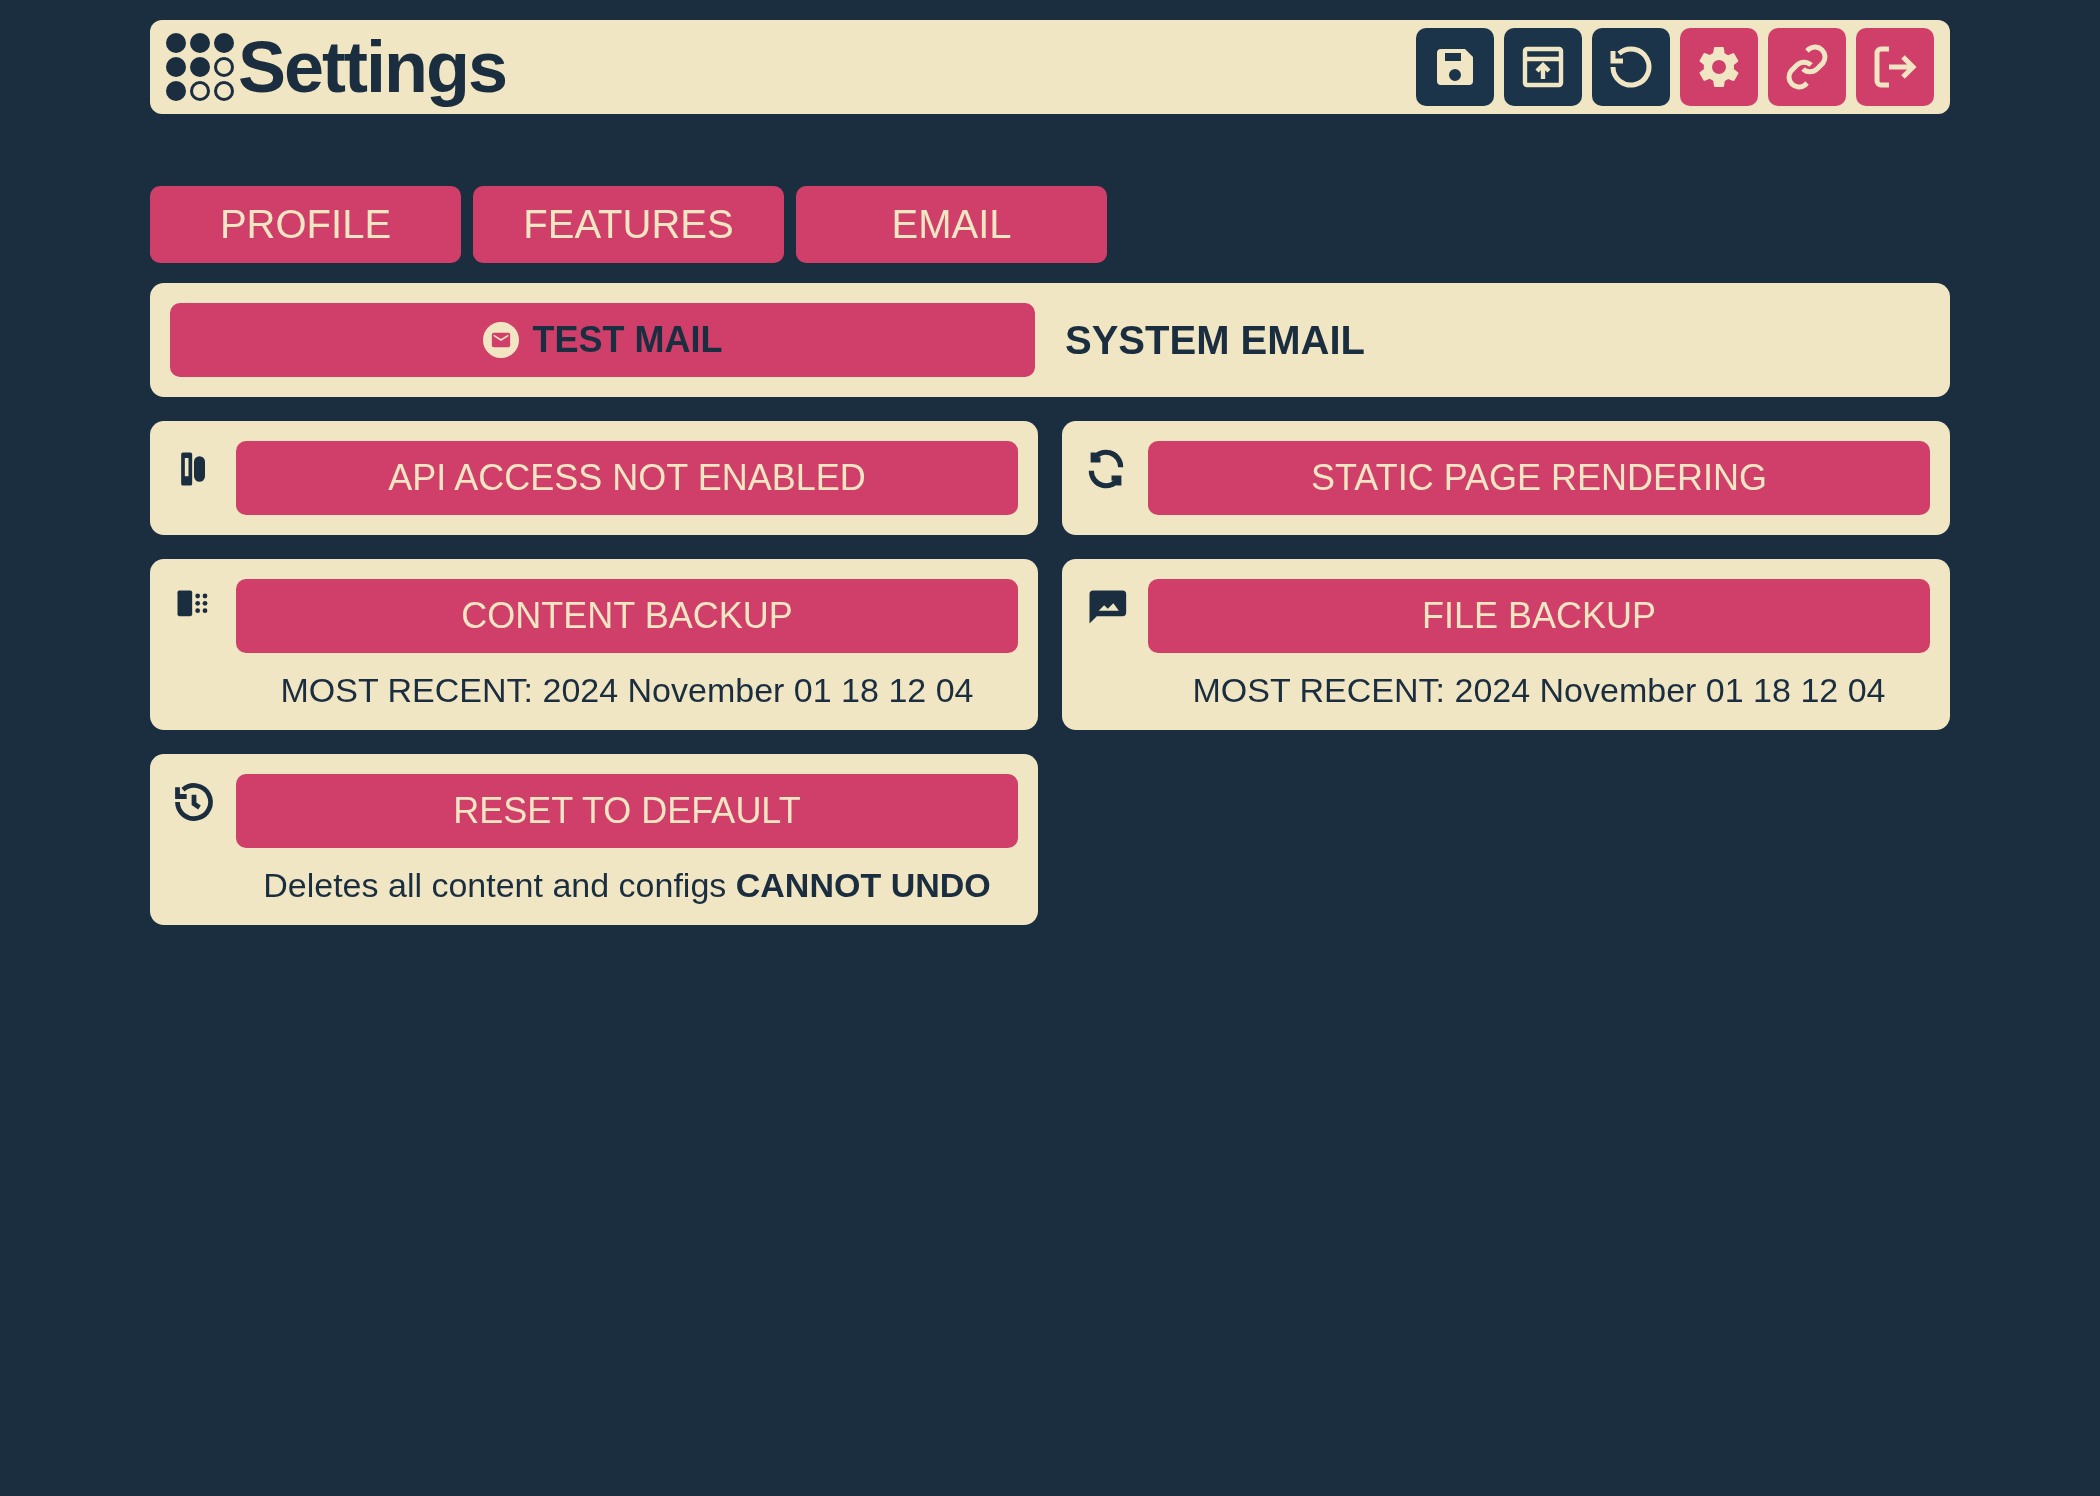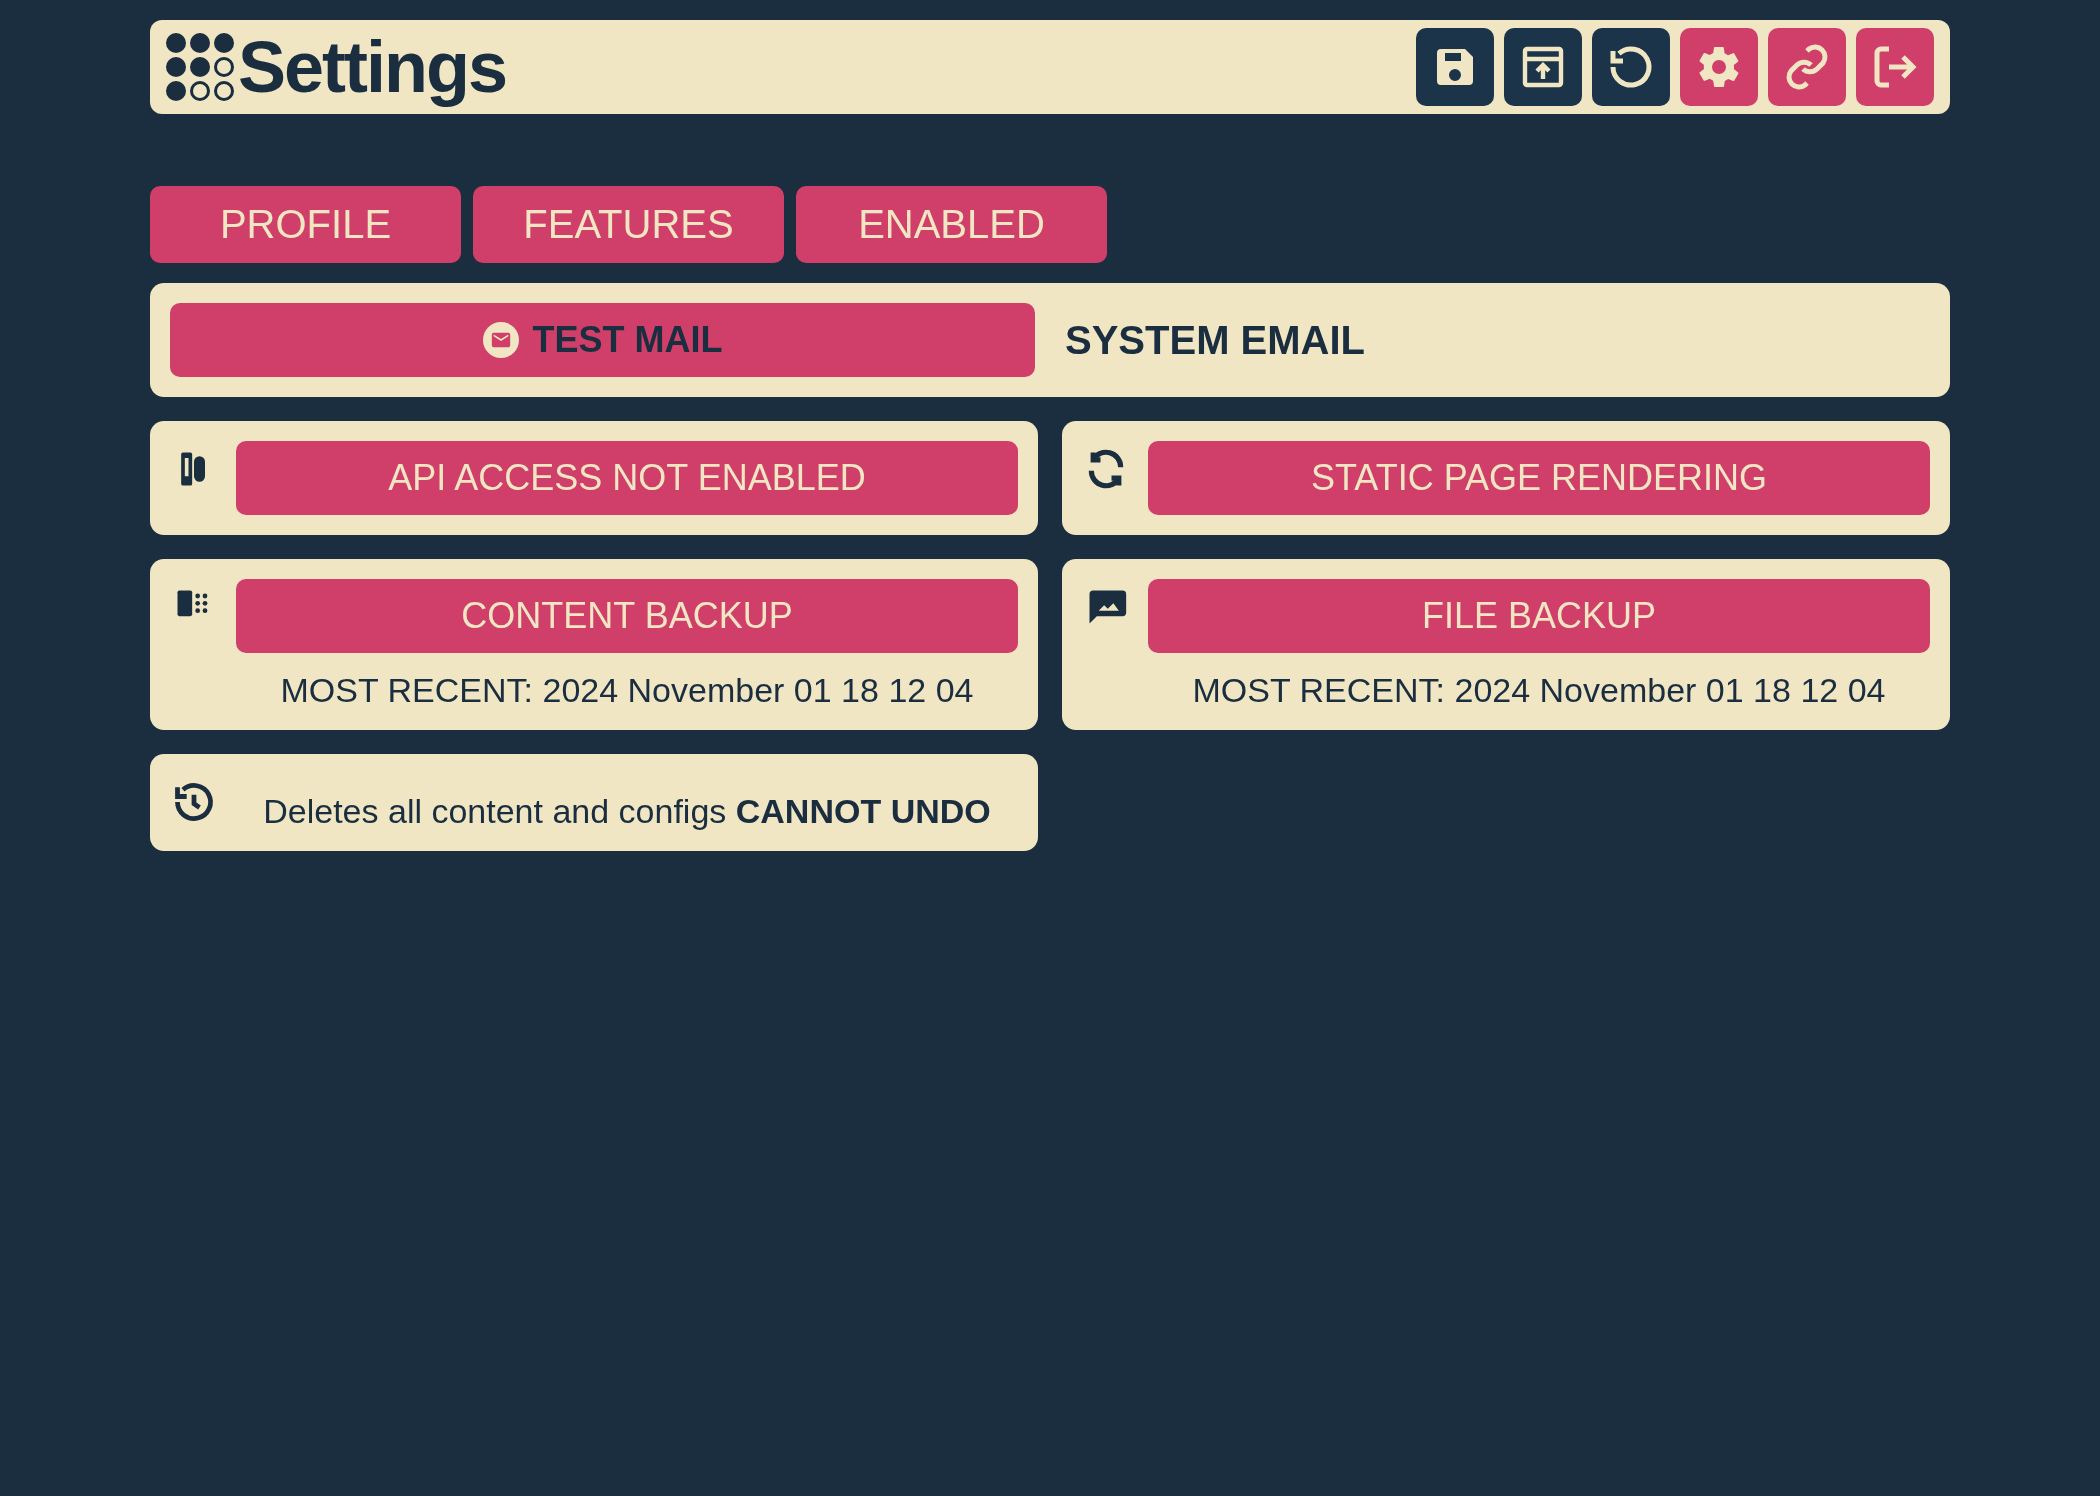--- a/index.html
+++ b/index.html
@@ -172,21 +172,21 @@
             <path d="M16 17l5-5-5-5"></path>
             <path d="M21 12H9"></path>
           </svg>
       </div>
     </div>
   </div>
 
   <div class="tabs">
     <div class="tab">PROFILE</div>
     <div class="tab">FEATURES</div>
-    <div class="tab">ENABLED</div>
+    <div class="tab">EMAIL</div>
   </div>
 
   <div class="grid">
 
     <div class="card full">
       <div class="emailcard">
         <div class="left">
           <div class="pbtn">
             <span class="icn">
               <svg viewBox="0 0 24 24" fill="currentColor">
@@ -280,20 +280,23 @@
     <div class="card">
       <div class="card-row">
         <div class="card-icon">
           <svg viewBox="0 0 24 24" fill="none" stroke="currentColor" stroke-width="2.6">
               <path d="M3 12a9 9 0 1 0 3-6.7"></path>
               <path d="M3 4v5h5"></path>
               <path d="M12 8v5l3 2"></path>
             </svg>
         </div>
         <div class="card-main">
+          <div class="pbtn">
+            <span>RESET TO DEFAULT</span>
+          </div>
           <div class="caption">
             <span>Deletes all content and configs </span><span class="strong">CANNOT UNDO</span>
           </div>
         </div>
       </div>
     </div>
 
   </div>
 </div>
 

